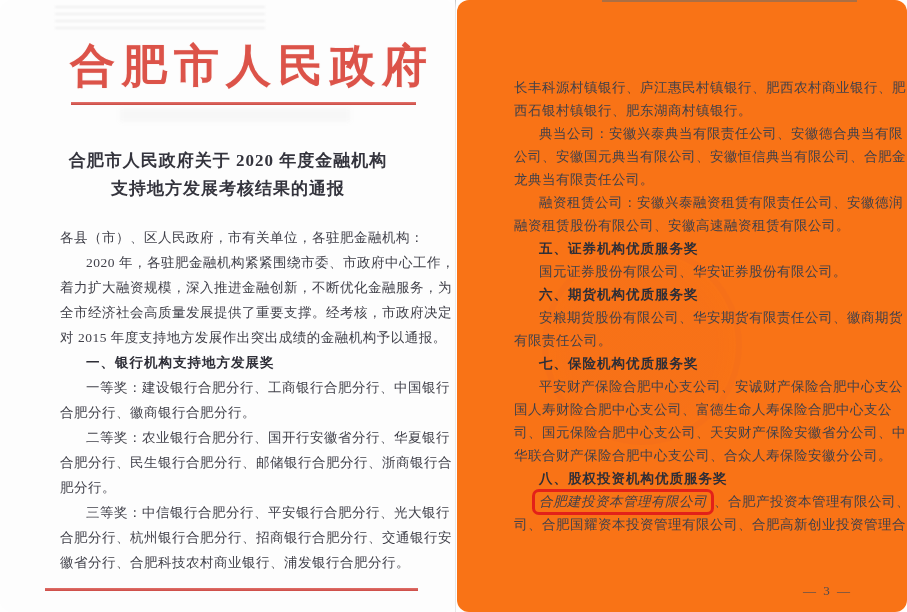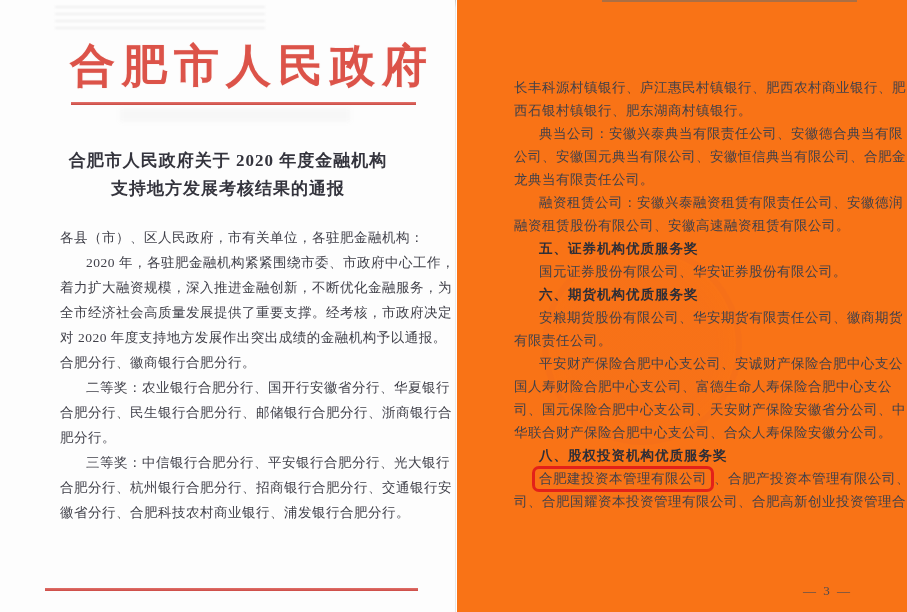--- a/index.html
+++ b/index.html
@@ -9,21 +9,21 @@
     --box-red:#e32119;
   }
   *{box-sizing:border-box;}
   html,body{margin:0;padding:0;}
   body{
     width:907px;height:612px;overflow:hidden;
     background:#ffffff;
     font-family:"Liberation Serif","DejaVu Serif",serif;
   }
   .sheet{position:relative;width:907px;height:612px;background:#fefefe;}
-  .page{position:absolute;top:0;height:612px;overflow:hidden;}
+  .page{position:absolute;top:0;height:612px;overflow:hidden;border-radius:12px;}
   .page-left{left:0;width:456px;background:#fdfdfd;}
   .page-right{left:457px;width:450px;background:#f97316;}
   .divider{
     position:absolute;left:455px;top:0;width:1px;height:612px;
     background:linear-gradient(#9a9a9a, #d9d9d9 8px, #dedede 60%, #d5d5d5);
     opacity:.55;
   }
   
   .masthead{
     position:absolute;left:70px;top:36px;width:360px;
@@ -50,20 +50,21 @@
   #right-lines .tline{height:23px;line-height:23px;}
   #right-lines .indent{padding-left:25px;}
   .tline.bold{font-weight:bold;color:#2e2e37;letter-spacing:1px;}
   .red-box{
     display:inline-block;
     border:3px solid var(--box-red);
     border-radius:7px;
     padding:0 4px;
     margin:-5px 0 -5px -7px;
     line-height:20px;
+    font-style:italic;
   }
   
   .footer-rule{
     position:absolute;left:45px;top:588px;width:373px;height:3px;
     background:linear-gradient(#e0706a,#cc4b45);
   }
   .page-number{
     position:absolute;left:346px;top:583px;
     font-size:13px;color:#4a4a52;letter-spacing:2px;
   }
@@ -93,21 +94,23 @@
     <div class="masthead-rule"></div>
     <div class="doc-title">
       <div>合肥市人民政府关于 2020 年度金融机构</div>
       <div>支持地方发展考核结果的通报</div>
     </div>
     <div class="body-lines" id="left-lines">
         <div class="tline">各县（市）、区人民政府，市有关单位，各驻肥金融机构：</div>
         <div class="tline indent">2020 年，各驻肥金融机构紧紧围绕市委、市政府中心工作，</div>
         <div class="tline">着力扩大融资规模，深入推进金融创新，不断优化金融服务，为</div>
         <div class="tline">全市经济社会高质量发展提供了重要支撑。经考核，市政府决定</div>
-        <div class="tline">对 2020 年度支持地方发展作出突出成绩的金融机构予以通报。</div>
+        <div class="tline">对 2015 年度支持地方发展作出突出成绩的金融机构予以通报。</div>
+        <div class="tline indent bold">一、银行机构支持地方发展奖</div>
+        <div class="tline indent">一等奖：建设银行合肥分行、工商银行合肥分行、中国银行</div>
         <div class="tline">合肥分行、徽商银行合肥分行。</div>
         <div class="tline indent">二等奖：农业银行合肥分行、国开行安徽省分行、华夏银行</div>
         <div class="tline">合肥分行、民生银行合肥分行、邮储银行合肥分行、浙商银行合</div>
         <div class="tline">肥分行。</div>
         <div class="tline indent">三等奖：中信银行合肥分行、平安银行合肥分行、光大银行</div>
         <div class="tline">合肥分行、杭州银行合肥分行、招商银行合肥分行、交通银行安</div>
         <div class="tline">徽省分行、合肥科技农村商业银行、浦发银行合肥分行。</div>
       </div>
     <div class="footer-rule"></div>
   </div>
@@ -124,20 +127,21 @@
         <div class="tline indent">典当公司：安徽兴泰典当有限责任公司、安徽德合典当有限</div>
         <div class="tline">公司、安徽国元典当有限公司、安徽恒信典当有限公司、合肥金</div>
         <div class="tline">龙典当有限责任公司。</div>
         <div class="tline indent">融资租赁公司：安徽兴泰融资租赁有限责任公司、安徽德润</div>
         <div class="tline">融资租赁股份有限公司、安徽高速融资租赁有限公司。</div>
         <div class="tline indent bold">五、证券机构优质服务奖</div>
         <div class="tline indent">国元证券股份有限公司、华安证券股份有限公司。</div>
         <div class="tline indent bold">六、期货机构优质服务奖</div>
         <div class="tline indent">安粮期货股份有限公司、华安期货有限责任公司、徽商期货</div>
         <div class="tline">有限责任公司。</div>
+        <div class="tline indent bold">七、保险机构优质服务奖</div>
         <div class="tline indent">平安财产保险合肥中心支公司、安诚财产保险合肥中心支公</div>
         <div class="tline">国人寿财险合肥中心支公司、富德生命人寿保险合肥中心支公</div>
         <div class="tline">司、国元保险合肥中心支公司、天安财产保险安徽省分公司、中</div>
         <div class="tline">华联合财产保险合肥中心支公司、合众人寿保险安徽分公司。</div>
         <div class="tline indent bold">八、股权投资机构优质服务奖</div>
         <div class="tline indent"><span class="red-box">合肥建投资本管理有限公司</span><span>、合肥产投资本管理有限公司、</span></div>
         <div class="tline">司、合肥国耀资本投资管理有限公司、合肥高新创业投资管理合</div>
       </div>
     <div class="page-number">— 3 —</div>
   </div>

